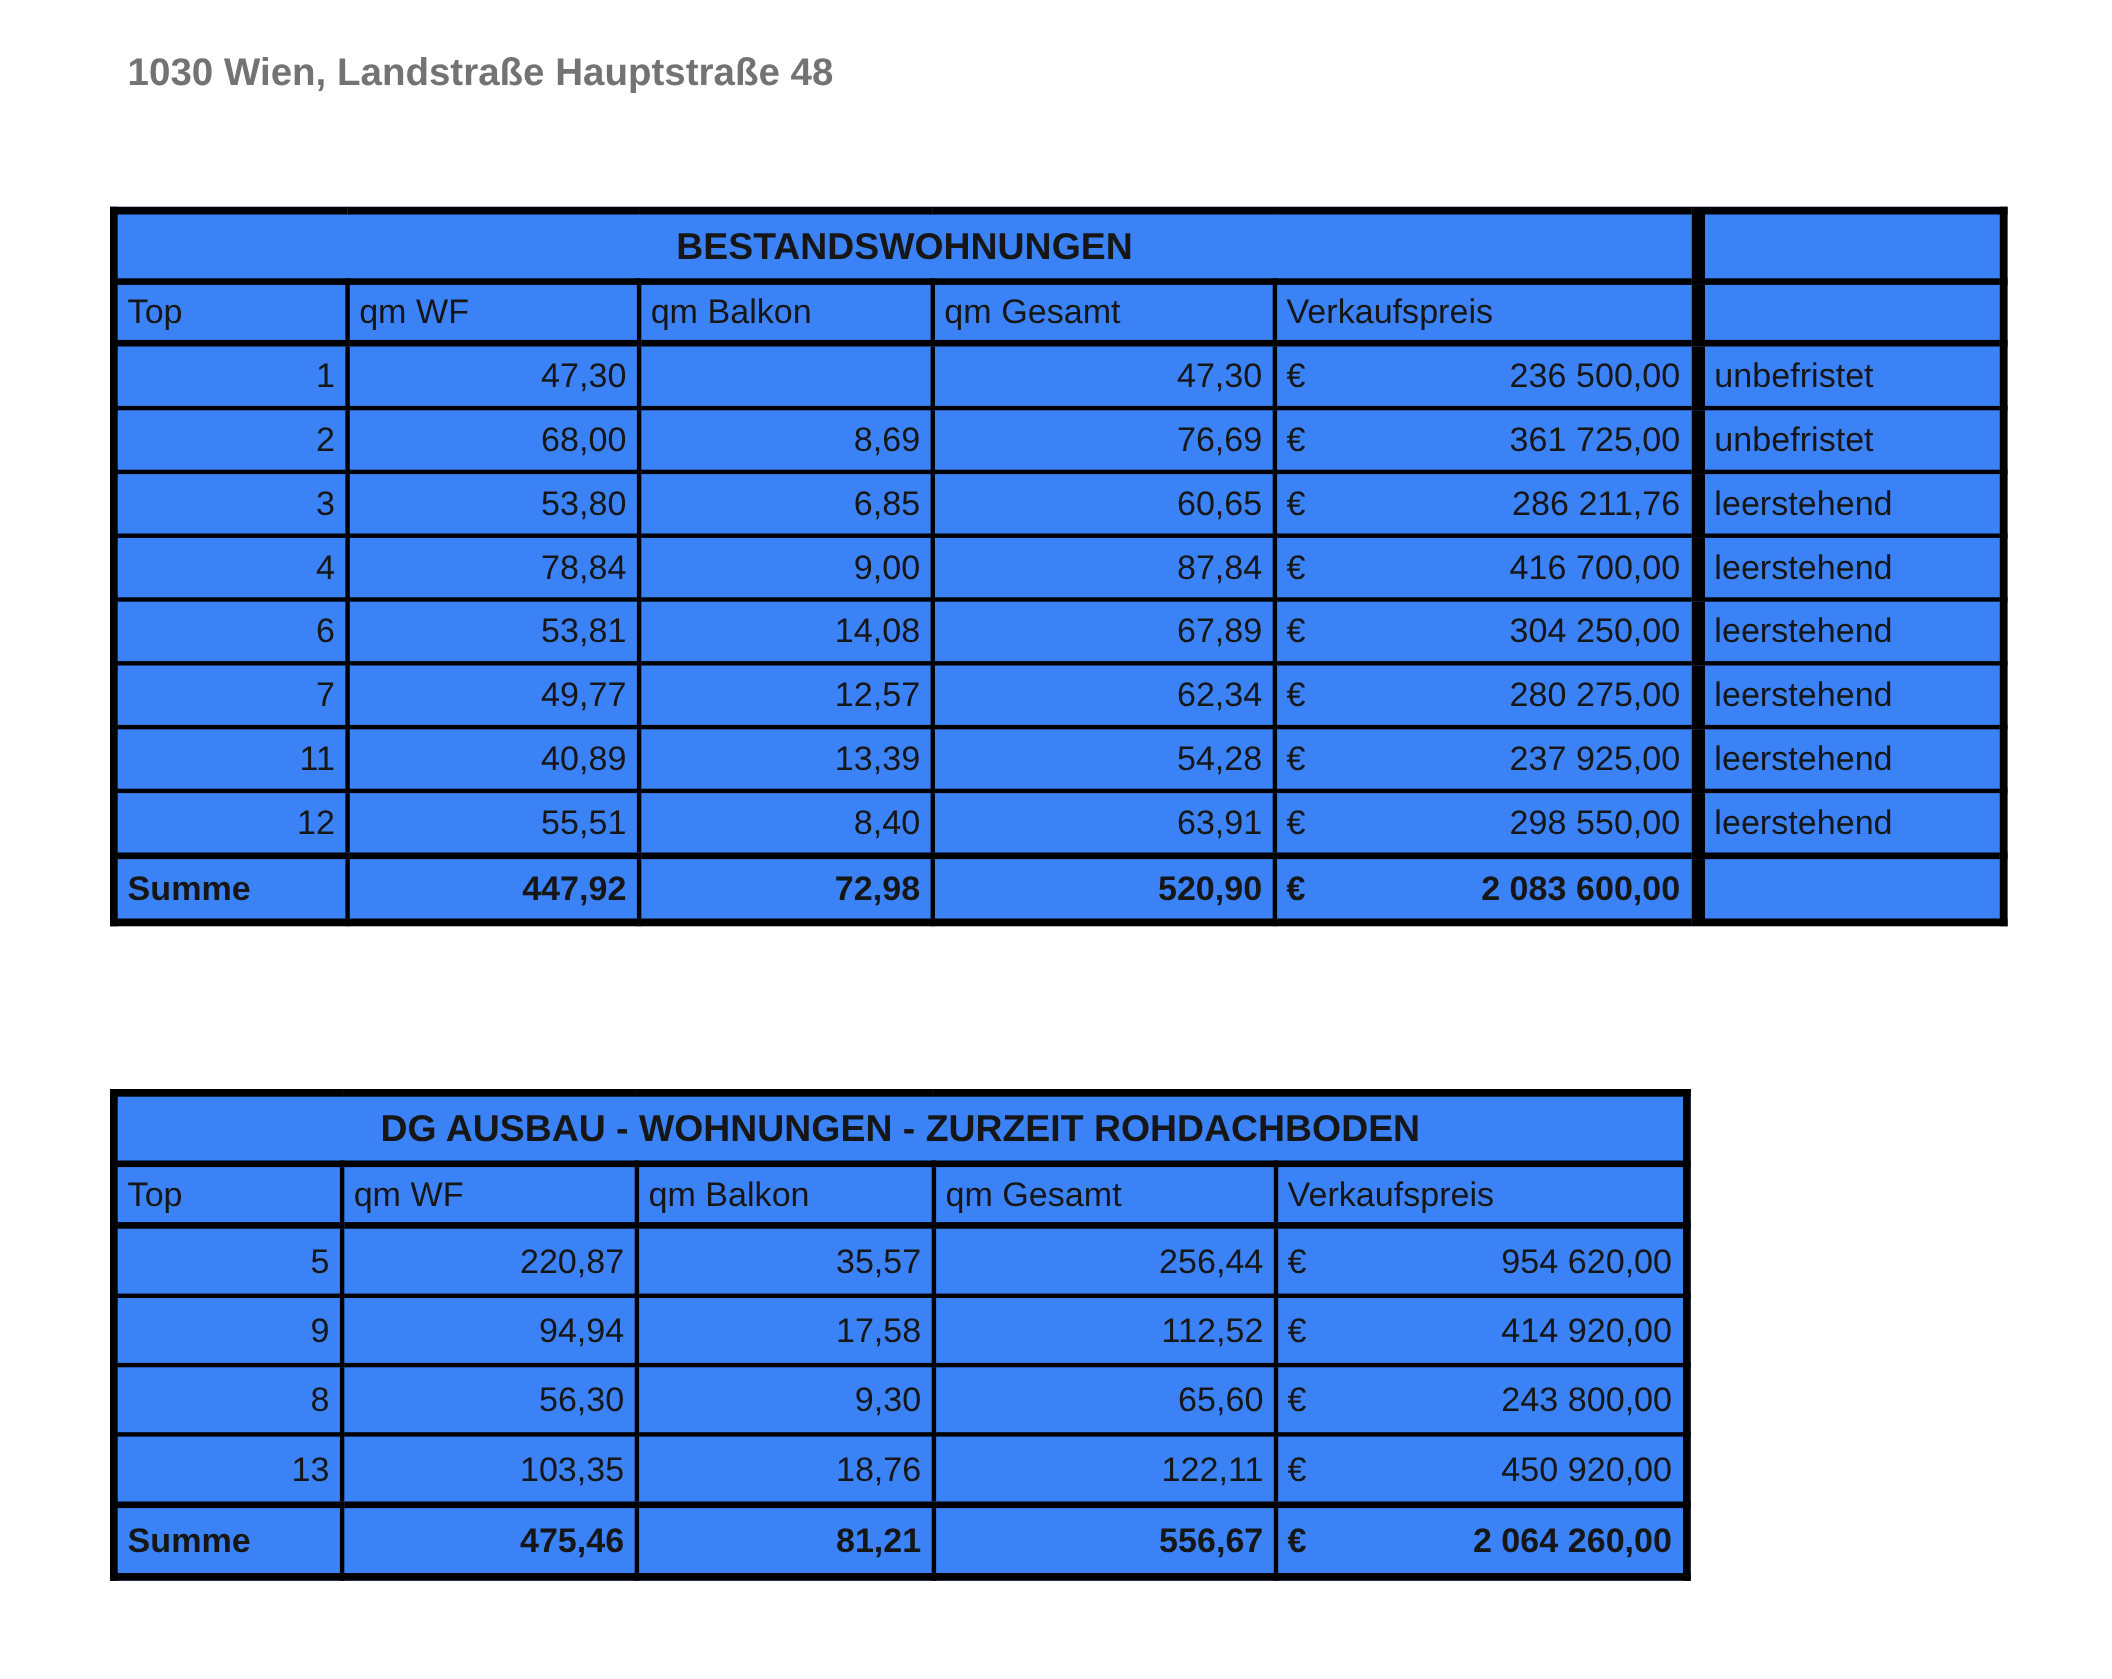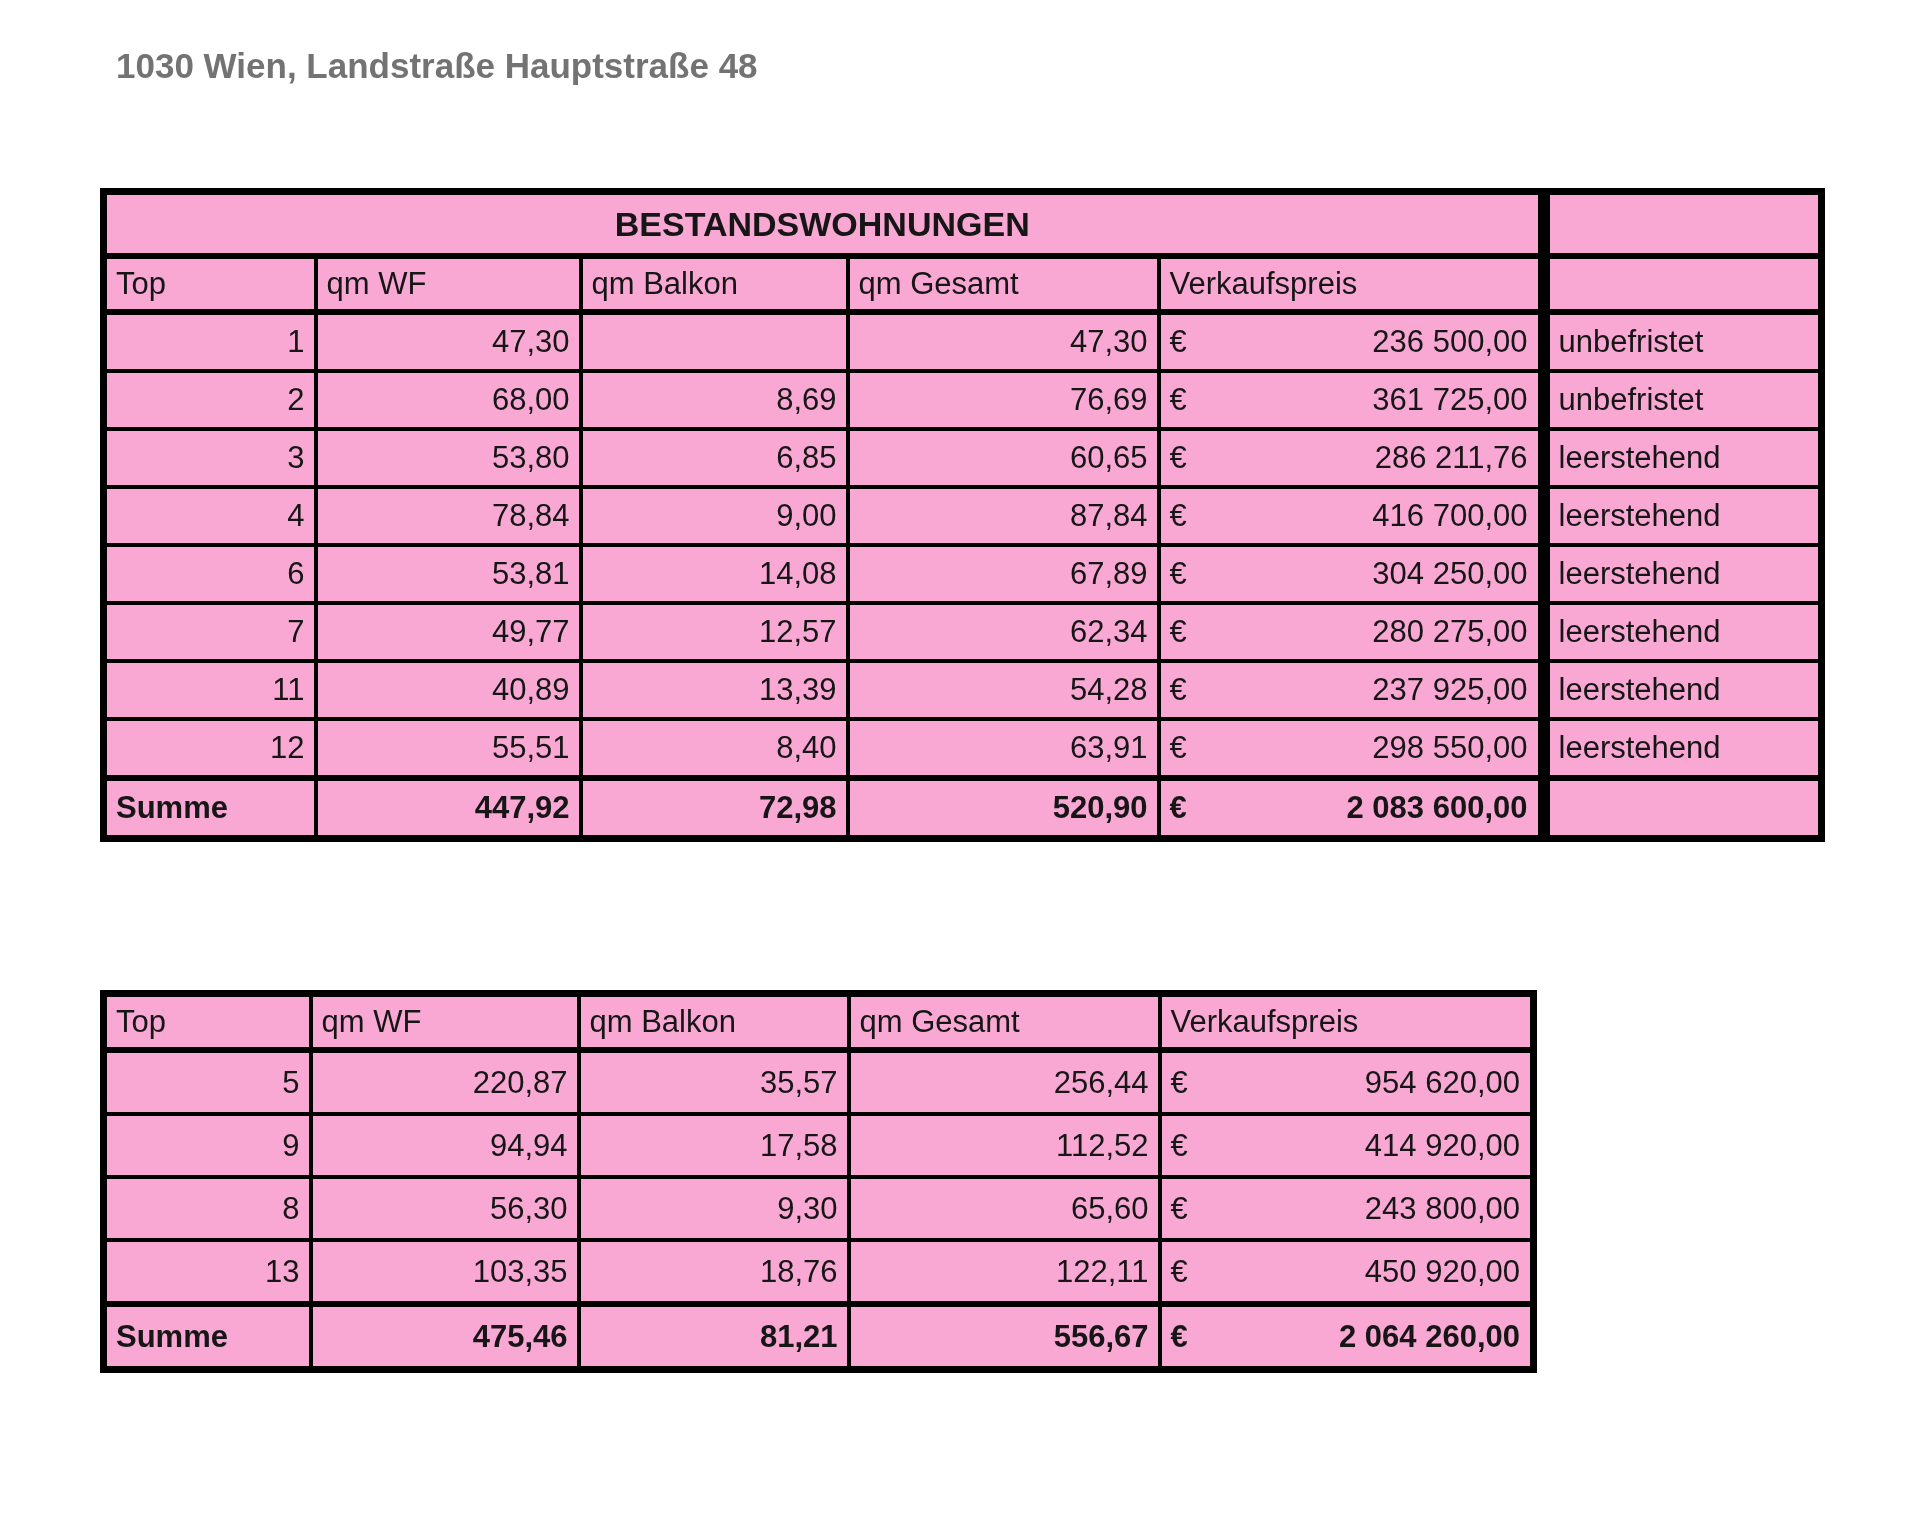--- a/index.html
+++ b/index.html
@@ -22,21 +22,21 @@
     font-size: 35px;
     font-weight: bold;
     letter-spacing: 0px;
     color: #737373;
     white-space: nowrap;
   }
   table.tbl {
     position: absolute;
     border-collapse: collapse;
     table-layout: fixed;
-    background: #f9a8d4;
+    background: #3b82f6;
     border: 7px solid #000000;
   }
   .tbl1 { left: 100px; top: 188px; width: 1718px; }
   .tbl2 { left: 100px; top: 990px; width: 1430px; }
 
   .tbl td {
     border: 4px solid #000000;
     font-size: 31px;
     padding: 0 9px;
     white-space: nowrap;
@@ -228,20 +228,23 @@
 
 <table class="tbl tbl2">
   <colgroup>
     <col style="width:207px">
       <col style="width:268px">
       <col style="width:270px">
     <col style="width:311px">
       <col style="width:374px">
   </colgroup>
   <tbody>
+      <tr class="title-row">
+    <td colspan="5">DG AUSBAU - WOHNUNGEN - ZURZEIT ROHDACHBODEN</td>
+  </tr>
   <tr class="head-row">
     <td>Top</td>
     <td>qm WF</td>
     <td>qm Balkon</td>
     <td>qm Gesamt</td>
     <td>Verkaufspreis</td>
   </tr>
 
   <tr class="data">
     <td class="num">5</td>

